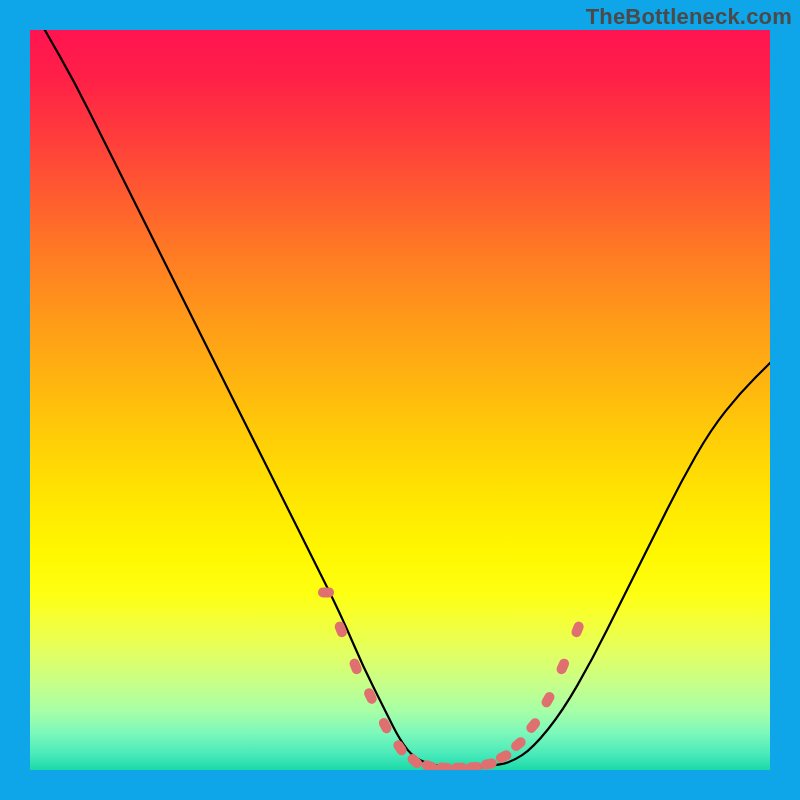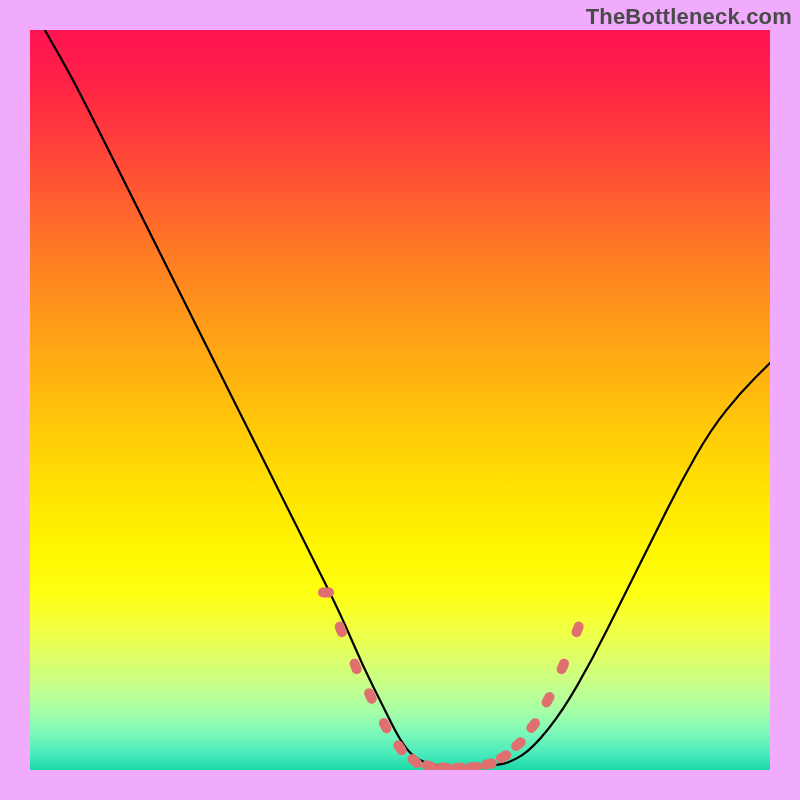--- a/index.html
+++ b/index.html
@@ -8,21 +8,21 @@
     background: #000;
     width: 800px;
     height: 800px;
     overflow: hidden;
     font-family: Arial, Helvetica, sans-serif;
   }
   .frame {
     position: relative;
     width: 800px;
     height: 800px;
-    background: #f0abfc;
+    background: #0ea5e9;
   }
   .watermark {
     position: absolute;
     top: 4px;
     right: 8px;
     color: #4a4a4a;
     font-size: 22px;
     font-weight: 600;
     letter-spacing: 0.2px;
     z-index: 3;

